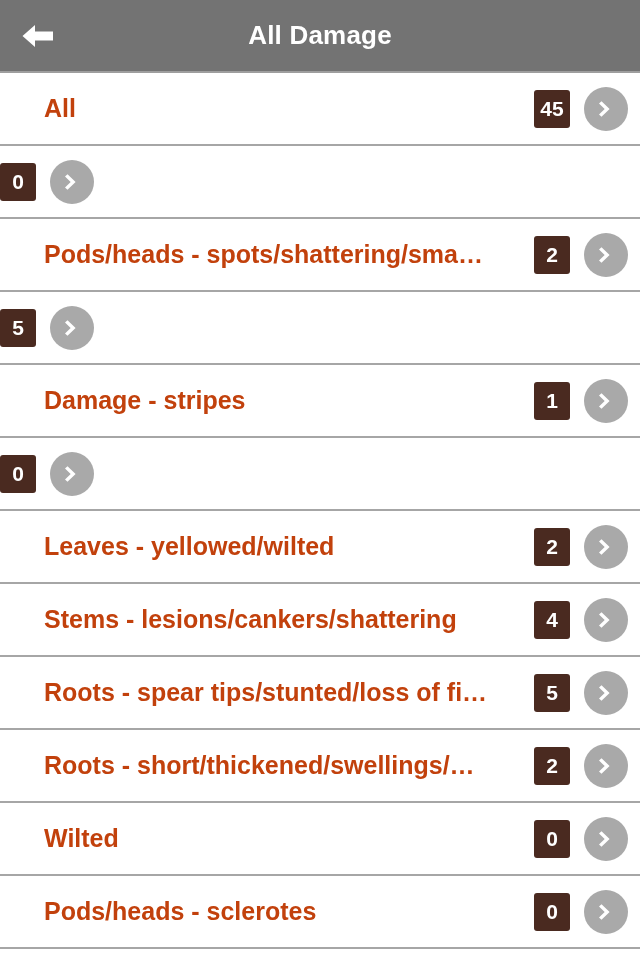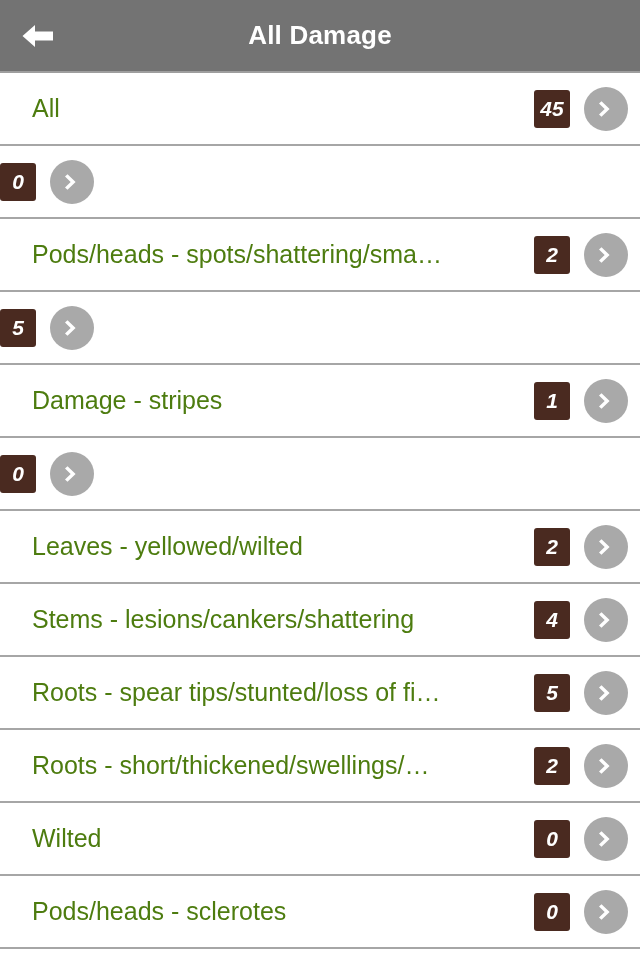--- a/index.html
+++ b/index.html
@@ -60,46 +60,45 @@
     box-sizing: border-box;
     border-bottom: 2px solid #a6a6a6;
     background: #ffffff;
     display: flex;
     align-items: center;
     cursor: pointer;
   }
   .row-label {
     flex: 1 1 auto;
     min-width: 0;
-    padding-left: 32px;
+    padding-left: 44px;
     padding-right: 8px;
     font-size: 25px;
-    font-weight: normal;
-    color: #4d7c0f;
+    font-weight: bold;
+    color: #c2410c;
     white-space: nowrap;
     overflow: hidden;
     text-overflow: ellipsis;
     user-select: none;
   }
   .row-badge {
     flex: 0 0 auto;
     min-width: 36px;
     height: 38px;
     padding: 0 6px;
     box-sizing: border-box;
     background: #4a2a20;
     border-radius: 3px;
     color: #ffffff;
     font-size: 21px;
     font-weight: bold;
     display: flex;
     align-items: center;
     justify-content: center;
     user-select: none;
-    font-style: italic;
   }
   .row-chevron {
     flex: 0 0 auto;
     width: 44px;
     height: 44px;
     margin-left: 14px;
     margin-right: 12px;
     border-radius: 50%;
     background: #a9a9a9;
     display: flex;

